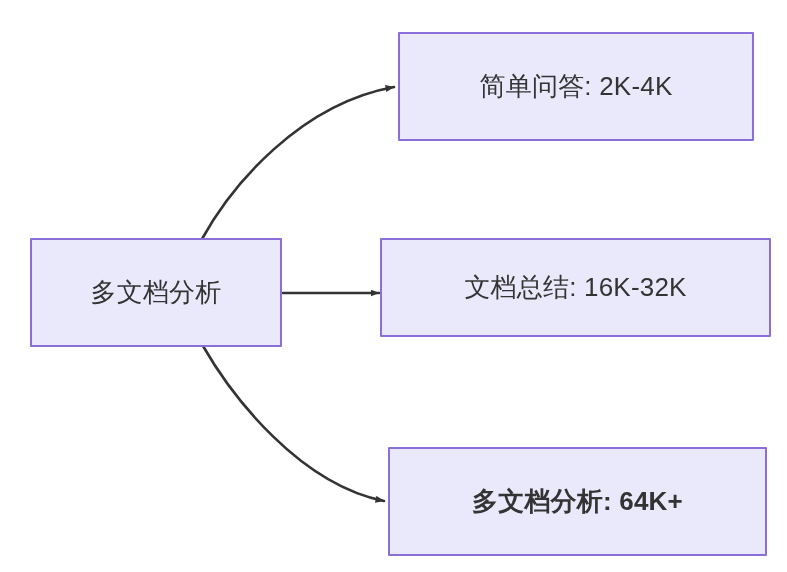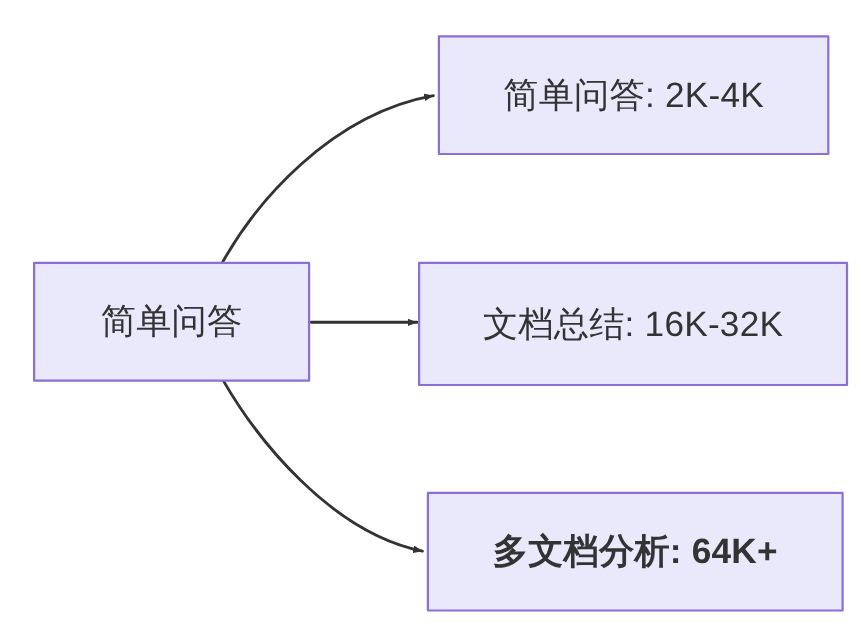--- a/index.html
+++ b/index.html
@@ -32,31 +32,31 @@
     background: #eae8fb;
     border: 2px solid #8a6fd8;
     border-radius: 1px;
     display: flex;
     align-items: center;
     justify-content: center;
     z-index: 2;
   }
   .node-label {
     color: #333333;
-    font-size: 32px;
+    font-size: 26px;
     line-height: 1.2;
     letter-spacing: 0.2px;
     white-space: nowrap;
     text-align: right;
   }
 
   
   #node-root        { left: 30px;  top: 238px; width: 252px; height: 109px; }
   #node-simple-qa   { left: 398px; top: 32px;  width: 356px; height: 109px; }
-  #node-doc-summary { left: 380px; top: 238px; width: 391px; height: 113px; }
+  #node-doc-summary { left: 380px; top: 238px; width: 391px; height: 99px; }
   #node-multi-doc   { left: 388px; top: 447px; width: 379px; height: 109px; font-weight: bold; }
 </style>
 </head>
 <body>
 
 <div id="canvas">
 
   <svg id="edge-layer" viewBox="0 0 787 572" width="787" height="572" xmlns="http://www.w3.org/2000/svg">
     <defs>
       <marker id="arrowhead" markerWidth="9" markerHeight="7" refX="8.5" refY="3.5" orient="auto" markerUnits="userSpaceOnUse">
@@ -65,21 +65,21 @@
     </defs>
 
     <path d="M 202,239 C 232,185 300,104 394,87" fill="none" stroke="#333333" stroke-width="2.6" stroke-linecap="round" marker-end="url(#arrowhead)"></path>
 
     <path d="M 283,293 L 379,293" fill="none" stroke="#333333" stroke-width="2.6" stroke-linecap="round" marker-end="url(#arrowhead)"></path>
 
     <path d="M 203,346 C 233,398 300,484 384,501" fill="none" stroke="#333333" stroke-width="2.6" stroke-linecap="round" marker-end="url(#arrowhead)"></path>
   </svg>
 
   <div class="node" id="node-root">
-    <span class="node-label">简单问答</span>
+    <span class="node-label">多文档分析</span>
   </div>
 
   <div class="node" id="node-simple-qa">
     <span class="node-label">简单问答: 2K-4K</span>
   </div>
 
   <div class="node" id="node-doc-summary">
     <span class="node-label">文档总结: 16K-32K</span>
   </div>
 

